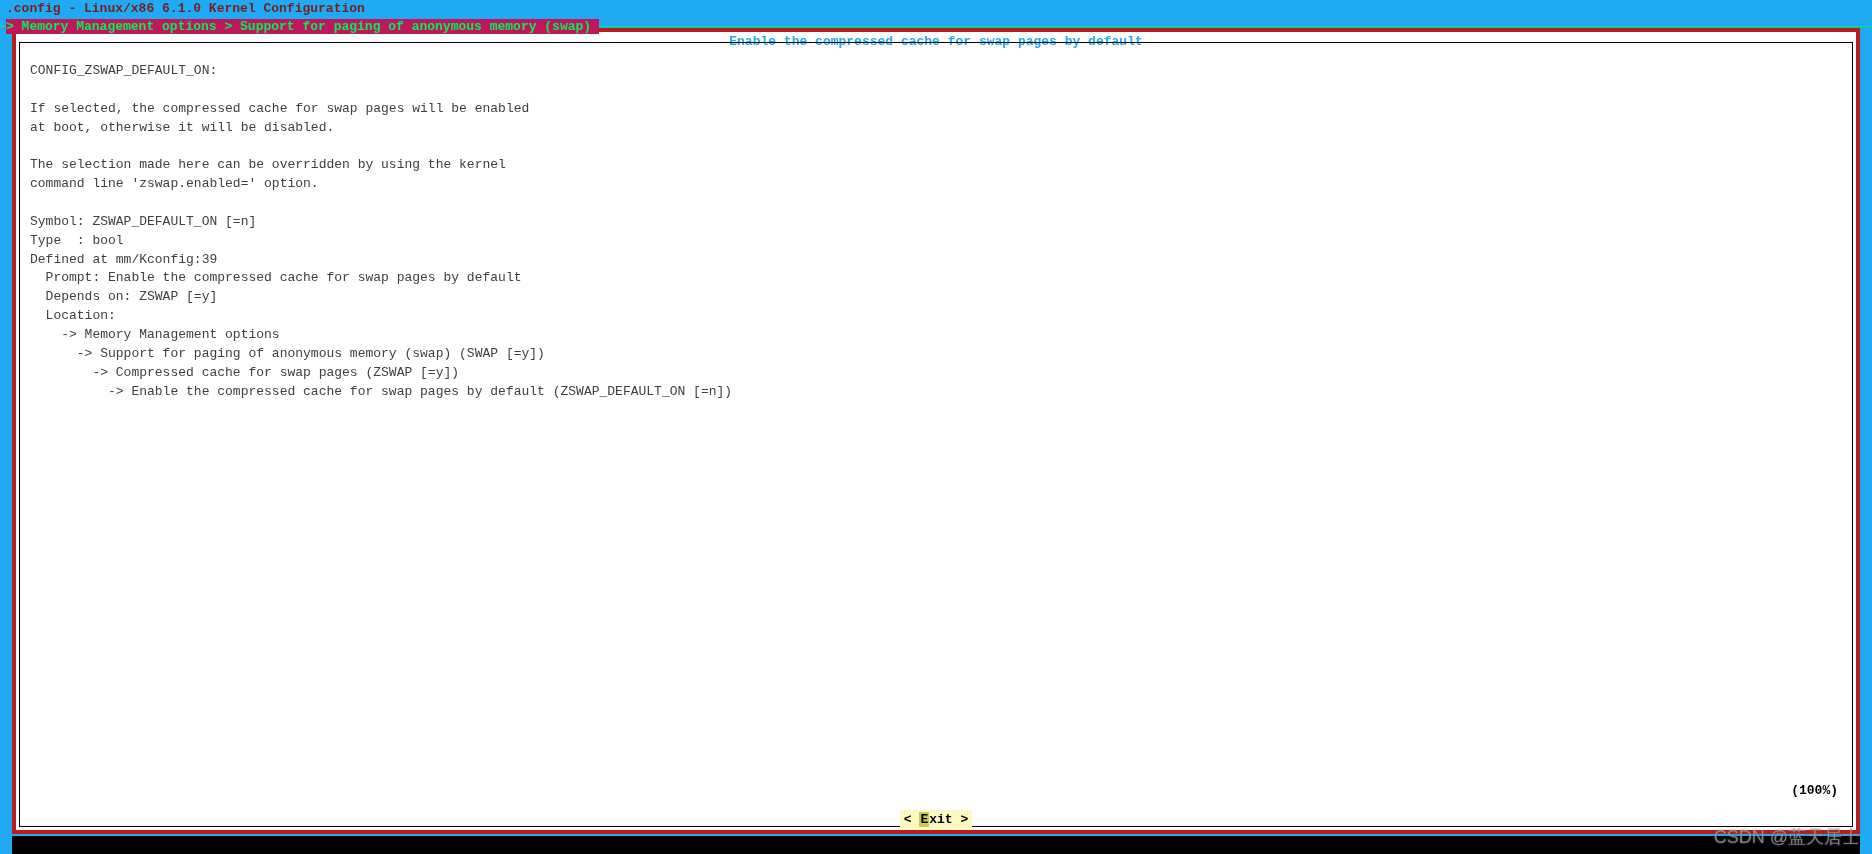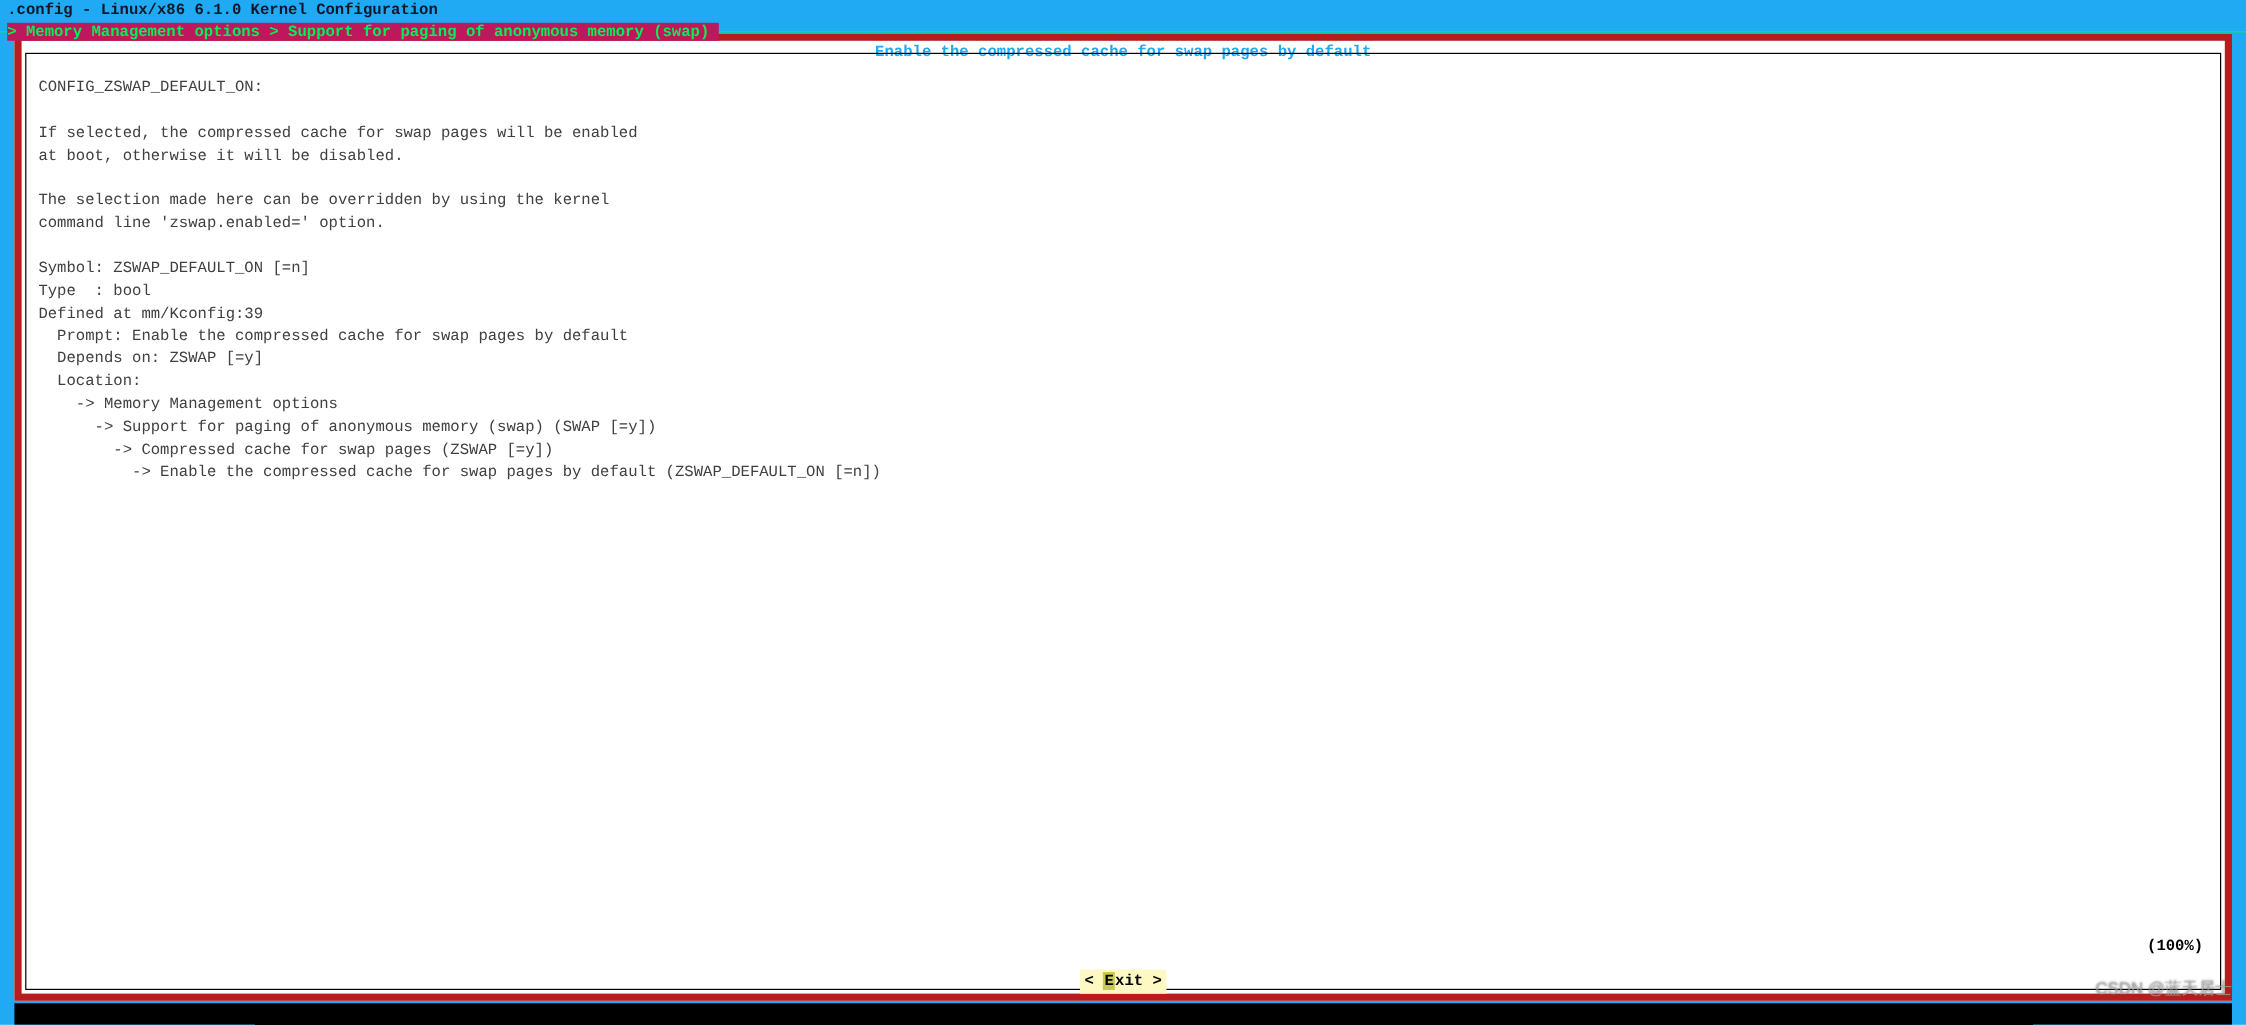--- a/index.html
+++ b/index.html
@@ -12,21 +12,21 @@
       font-size: 13px;
       line-height: 1.4;
       background: #1faaf3;
       width: 1872px;
       height: 854px;
       overflow: hidden;
       position: relative;
     }
     .header-bar {
       padding: 0 6px;
-      color: #0f172a;
+      color: #7f1d1d;
       font-weight: bold;
     }
     .breadcrumb-bar {
       padding: 0 6px;
       color: #00f056;
       font-weight: bold;
       position: relative;
     }
     .breadcrumb-line {
       position: absolute;
@@ -42,21 +42,21 @@
       z-index: 1;
       padding-right: 8px;
     }
     .main-panel {
       position: absolute;
       top: 28px;
       left: 12px;
       right: 12px;
       bottom: 20px;
       background: #ffffff;
-      border: 6px solid #b91c1c;
+      border: 4px solid #b91c1c;
     }
     .help-title {
       text-align: center;
       color: #1faaf3;
       font-weight: bold;
       padding: 1px 0;
     }
     .help-body {
       padding: 10px 14px;
       color: #404040;
@@ -105,23 +105,23 @@
       position: absolute;
       bottom: 0;
       left: 12px;
       right: 12px;
       height: 18px;
       background: #000000;
     }
     .watermark {
       position: absolute;
       right: 12px;
-      bottom: 20px;
+      bottom: 4px;
       color: rgba(200,200,200,0.5);
-      font-size: 14px;
+      font-size: 18px;
       font-family: sans-serif;
       text-shadow: 0 0 2px #555;
       margin-top: 36px;
     }
   </style>
 </head>
 <body>
 
 <div class="header-bar">
   <span>.config - Linux/x86 6.1.0 Kernel Configuration</span>

